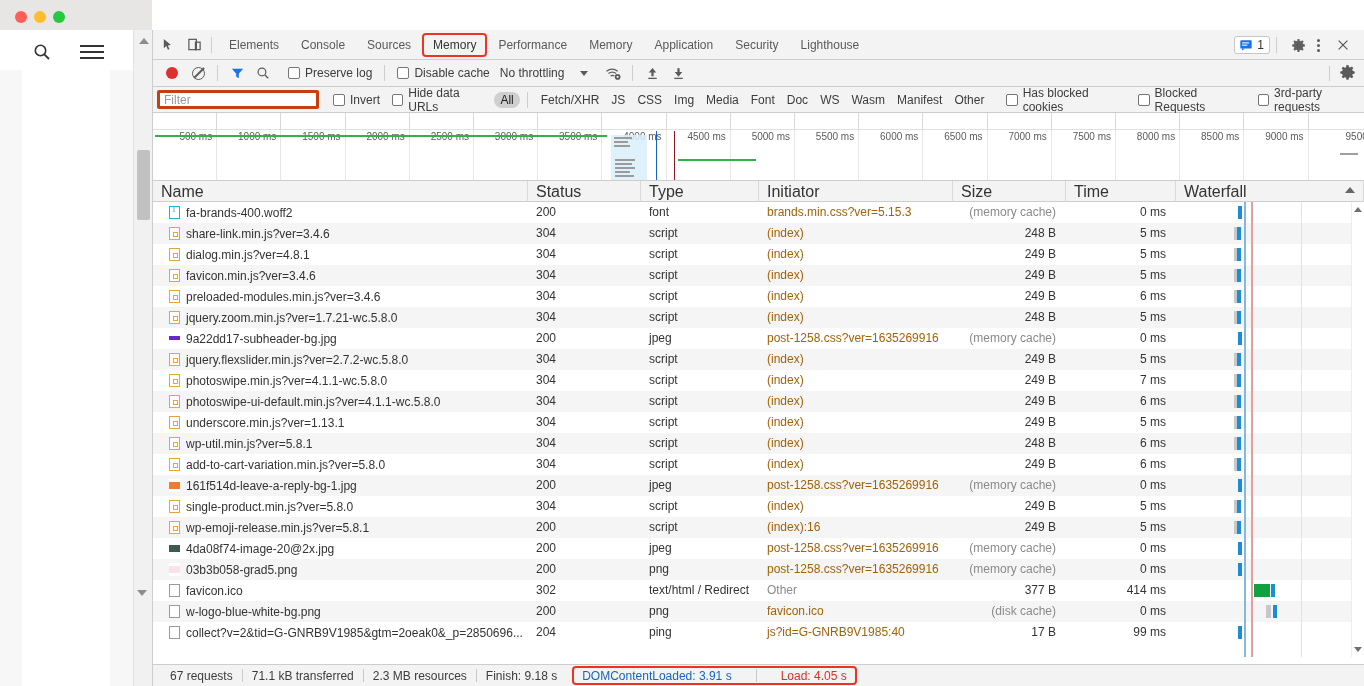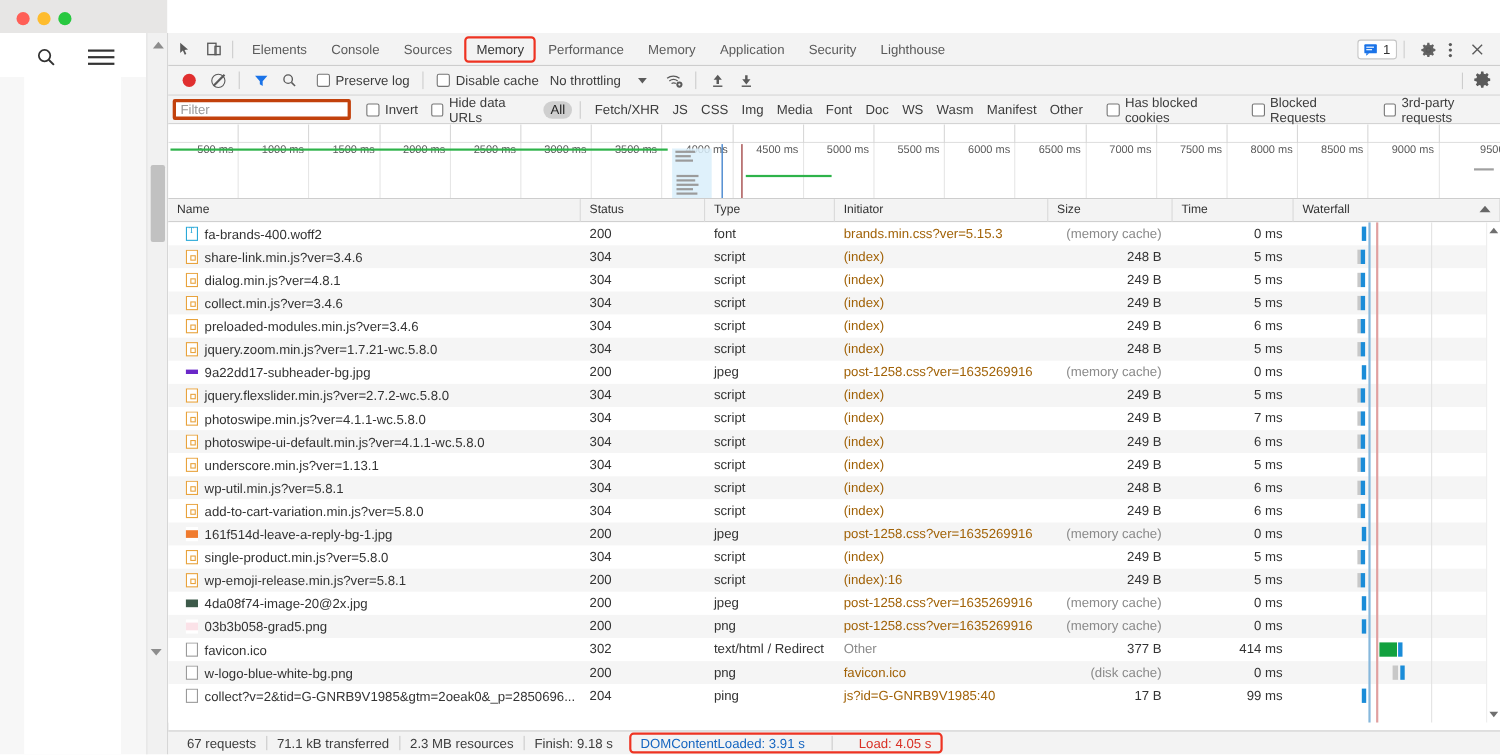--- a/index.html
+++ b/index.html
@@ -103,21 +103,21 @@
   .ov-vline { position:absolute; top:18px; width:1px; height:50px; }
   .ov-blob { position:absolute; }
   .ov-blob i { display:block; background:#9b9b9b; height:2px; margin-bottom:2px;}
   .ov-haze { position:absolute; background:#d9effa; opacity:.85; }
   .ov-resizer { position:absolute; right:6px; top:40px; width:18px; height:2px; background:#a0a0a0;}
 
   
   .dt-table { position:relative; background:#fff; }
   .th-row {
     display:flex; height:21px; background:#f3f3f3; border-bottom:1px solid #cdcdcd;
-    font-size:11px; color:#333; align-items:center;
+    font-size:16px; color:#333; align-items:center;
   }
   .th { padding-left:8px; border-right:1px solid #d9d9d9; height:21px; line-height:21px; overflow:hidden; cursor:pointer;}
   .c-name { width:375px; }
   .c-status { width:113px; }
   .c-type { width:118px; }
   .c-init { width:194px; }
   .c-size { width:113px; }
   .c-time { width:110px; }
   .c-wf { flex:1; position:relative; }
   .th.c-wf .sorticon { position:absolute; right:8px; top:6px; width:0;height:0;border-left:5px solid transparent;border-right:5px solid transparent;border-bottom:6px solid #666;}
@@ -519,21 +519,21 @@
             <div class="cell c-size num">249 B</div>
             <div class="cell c-time num">5 ms</div>
             <div class="wf-area">
               <div class="wf-bar" style="left: 58px; width: 3px; background: rgb(200, 200, 200);"></div>
               <div class="wf-bar" style="left: 61px; width: 4px; background: rgb(26, 140, 216);"></div>
             </div>
           </div>
           <div class="row">
             <div class="name-cell">
               <span class="rowicon ic-script"></span>
-              <span>collect.min.js?ver=3.4.6</span>
+              <span>favicon.min.js?ver=3.4.6</span>
             </div>
             <div class="cell c-status">304</div>
             <div class="cell c-type">script</div>
             <div class="cell c-init link">(index)</div>
             <div class="cell c-size num">249 B</div>
             <div class="cell c-time num">5 ms</div>
             <div class="wf-area">
               <div class="wf-bar" style="left: 58px; width: 3px; background: rgb(200, 200, 200);"></div>
               <div class="wf-bar" style="left: 61px; width: 4px; background: rgb(26, 140, 216);"></div>
             </div>

